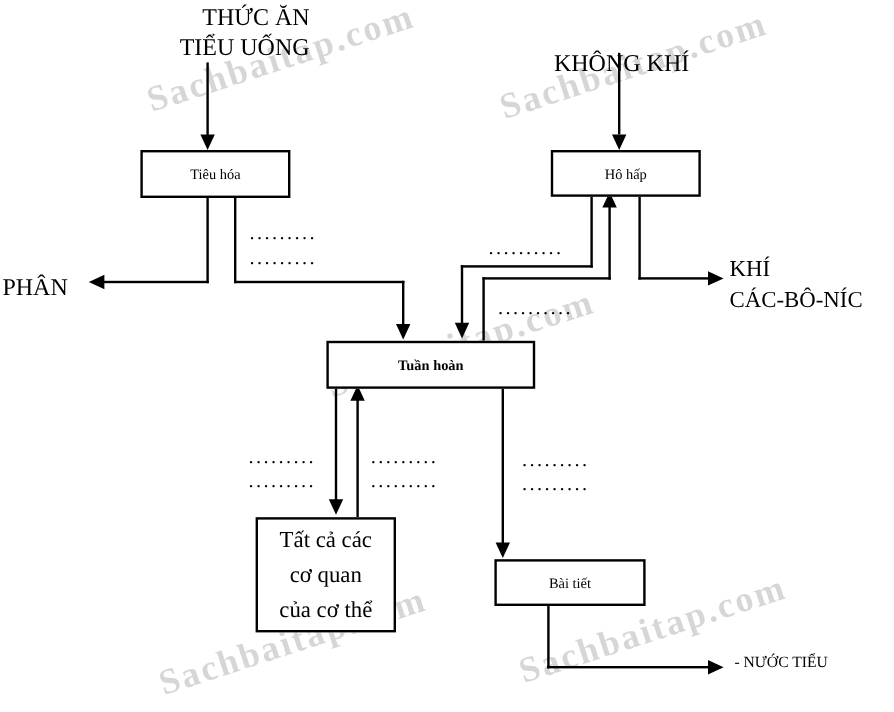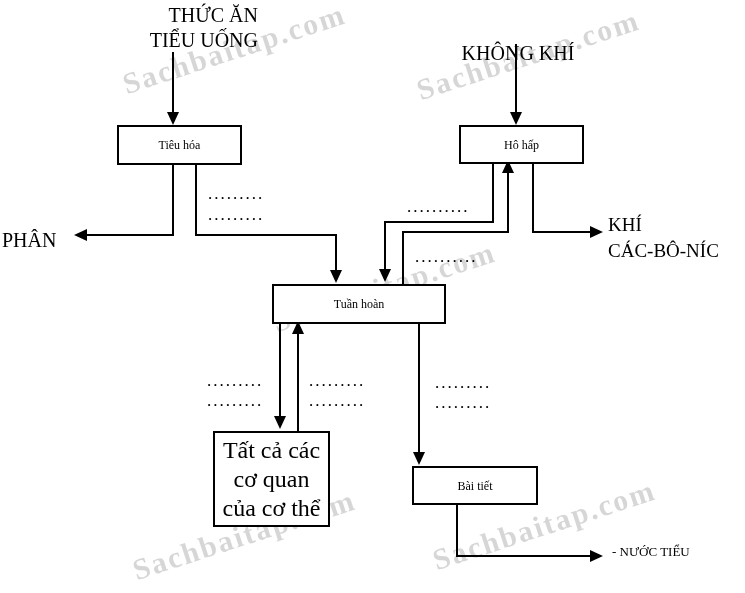--- a/index.html
+++ b/index.html
@@ -80,39 +80,39 @@
   <div class="dots" style="left:415px;top:247px;">..........</div>
 
   <div class="vline" style="left:532px;top:160px;height:73px;"></div>
   <div class="hline" style="left:532px;top:231px;width:58px;"></div>
   <div class="ah ah-right" style="left:590px;top:226px;"></div>
   <div class="lbl" style="left:608px;top:212px;line-height:26px;font-size:19px;">
     <div>KHÍ</div>
     <div>CÁC-BÔ-NÍC</div>
   </div>
 
-  <div class="box" style="left:272px;top:284px;width:170px;height:36px;">Tuần hoàn</div>
+  <div class="box" style="left:272px;top:284px;width:170px;height:36px;font-weight:bold;">Tuần hoàn</div>
 
   <div class="vline" style="left:279px;top:320px;height:98px;"></div>
   <div class="ah ah-down" style="left:274px;top:416px;"></div>
 
   <div class="ah ah-up" style="left:292px;top:321px;"></div>
   <div class="vline" style="left:297px;top:333px;height:98px;"></div>
 
   <div class="vline" style="left:418px;top:320px;height:134px;"></div>
   <div class="ah ah-down" style="left:413px;top:452px;"></div>
 
   <div class="dots" style="left:207px;top:371px;">.........</div>
   <div class="dots" style="left:207px;top:391px;">.........</div>
   <div class="dots" style="left:309px;top:371px;">.........</div>
   <div class="dots" style="left:309px;top:391px;">.........</div>
   <div class="dots" style="left:435px;top:373px;">.........</div>
   <div class="dots" style="left:435px;top:393px;">.........</div>
 
-  <div class="box" style="left:213px;top:431px;width:113px;height:92px;font-size:24px;line-height:29px;">
+  <div class="box" style="left:213px;top:431px;width:113px;height:92px;font-size:19px;line-height:29px;">
     <div>
       <div>Tất cả các</div>
       <div>cơ quan</div>
       <div>của cơ thể</div>
     </div>
   </div>
 
   <div class="box" style="left:412px;top:466px;width:122px;height:35px;">Bài tiết</div>
 
   <div class="vline" style="left:456px;top:501px;height:56px;"></div>

